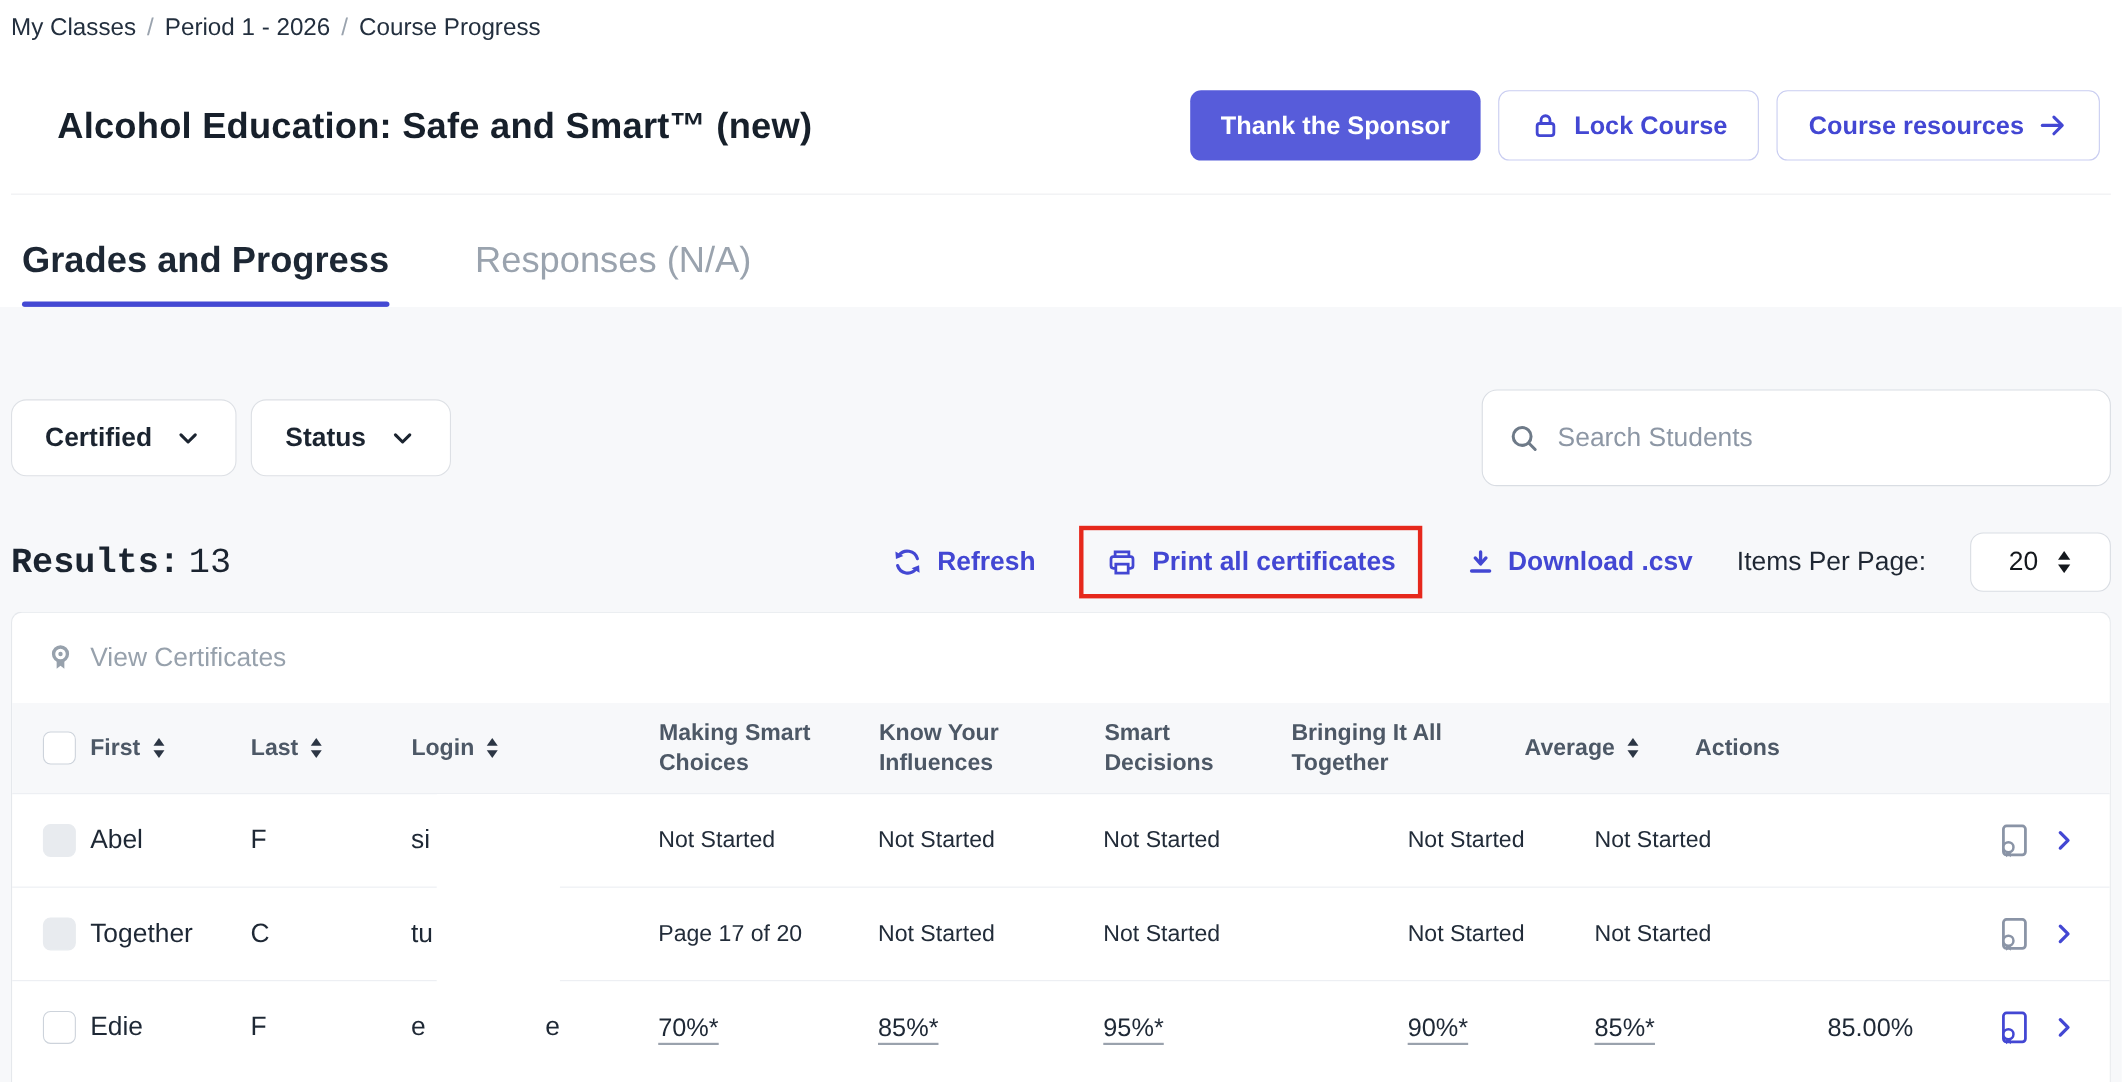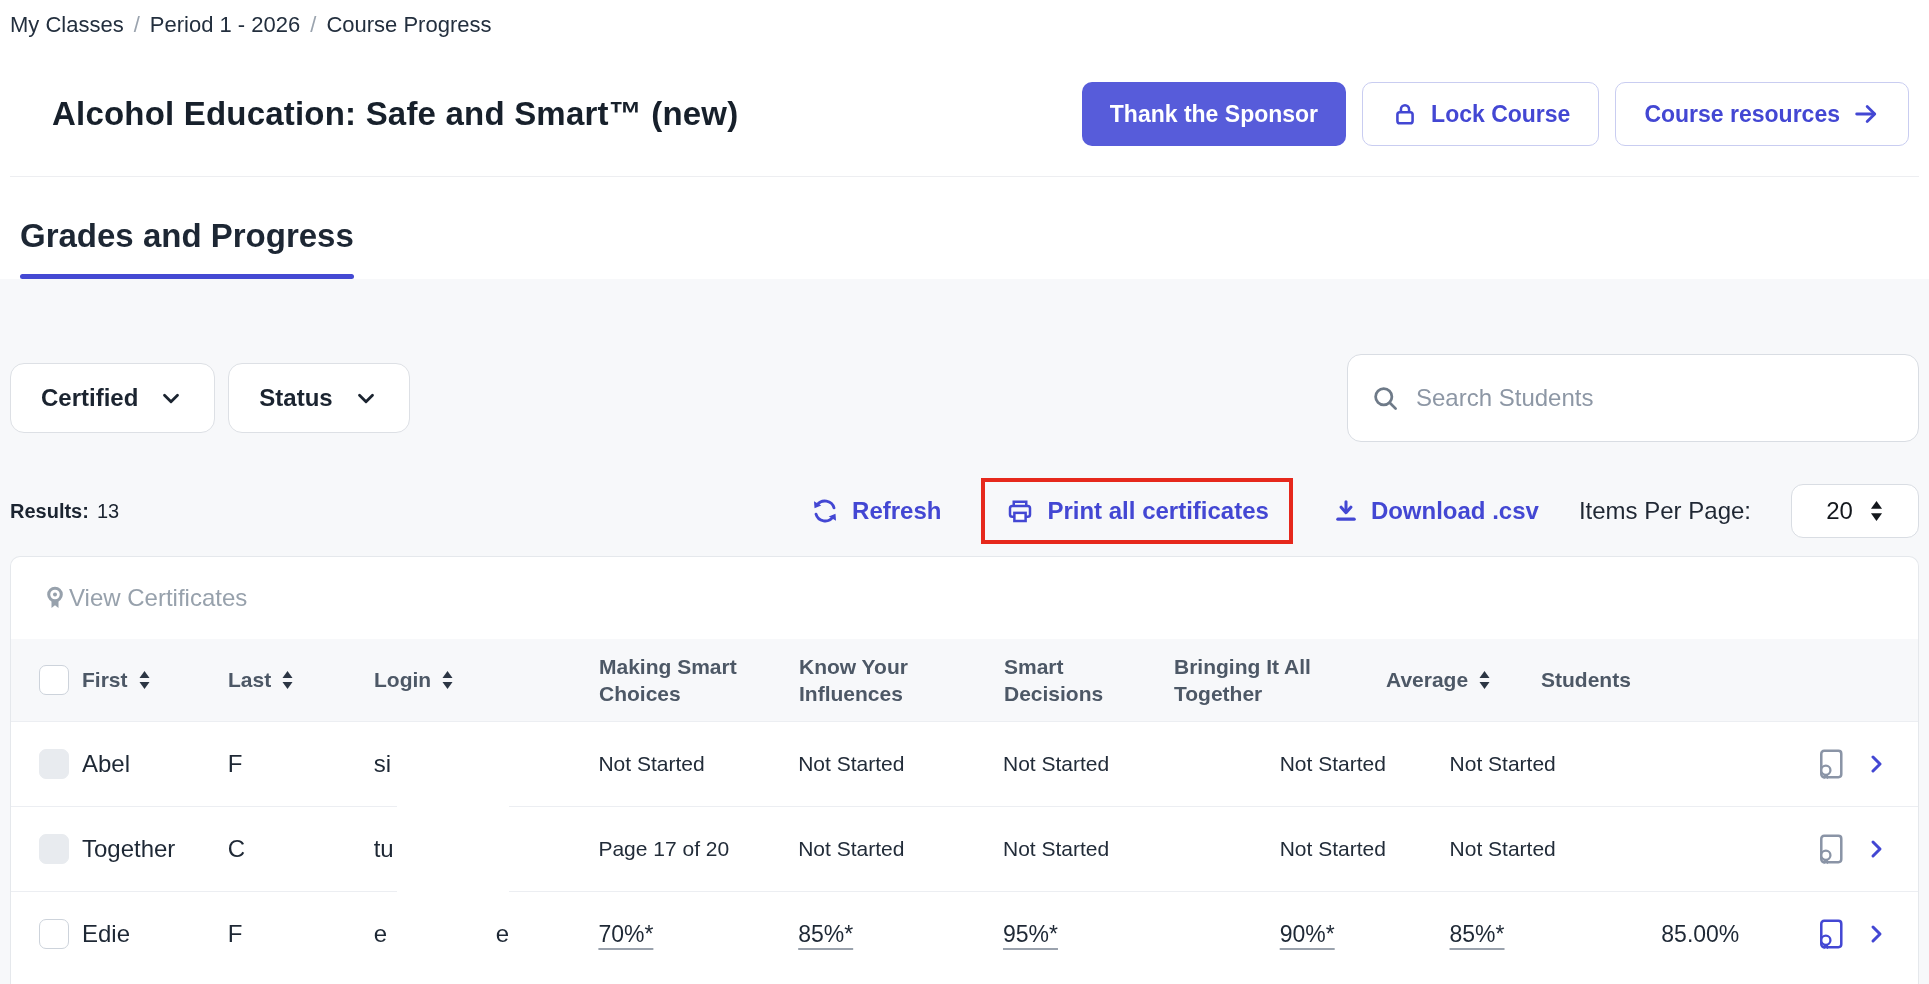--- a/index.html
+++ b/index.html
@@ -31,31 +31,31 @@
   
   .content { background:#f7f8fa; flex:1; padding:75px 10px 0 10px; position:relative; }
 
   .filters-row { display:flex; align-items:center; gap:13px; }
   .pill { height:70px; background:#fff; border:1px solid #dde0e5; border-radius:14px; display:flex; align-items:center; gap:20px; padding:0 30px; font-size:24px; font-weight:600; color:#1b2430; cursor:pointer; font-family:inherit; }
   .search-box { margin-left:auto; width:572px; height:88px; background:#fff; border:1px solid #d9dde3; border-radius:14px; display:flex; align-items:center; padding:0 22px; gap:16px; }
   .search-box input { border:none; outline:none; flex:1; font-size:24px; font-family:inherit; color:#232f3e; background:transparent; }
   .search-box input::placeholder { color:#8d97a5; }
 
   .toolbar-row { margin-top:36px; display:flex; align-items:center; }
-  .results { font-size:20px; color:#1b2430; display:flex; gap:8px; align-items:center; }
+  .results { font-size:32px; color:#1b2430; display:flex; gap:8px; align-items:center;font-family:Liberation Mono, monospace; }
   .results .lbl { font-weight:700; }
   .toolbar-right { margin-left:auto; display:flex; align-items:center; gap:40px; }
   .tool-link { display:flex; align-items:center; gap:12px; color:#4347d3; font-size:24px; font-weight:600; cursor:pointer; }
   .red-annotation { border:4px solid #e6281c; padding:14px 20px; display:flex; align-items:center; }
   .ipp-label { font-size:24px; color:#1f2733; }
   .ipp-select { width:128px; height:54px; background:#fff; border:1px solid #d9dde3; border-radius:12px; display:flex; align-items:center; justify-content:center; gap:16px; font-size:24px; color:#14181d; cursor:pointer; }
 
   
   .table-card { margin-top:12px; background:#fff; border:1px solid #e5e8ec; border-bottom:none; border-radius:10px 10px 0 0; min-height:440px; position:relative; overflow:hidden; }
-  .vc-row { height:82px; display:flex; align-items:center; gap:0; padding-left:30px; color:#97a1ac; font-size:24px; cursor:pointer; }
+  .vc-row { height:82px; display:flex; align-items:center; gap:13px; padding-left:30px; color:#97a1ac; font-size:24px; cursor:pointer; }
   .thead { height:82px; background:#f7f8fa; display:flex; align-items:center; font-size:21px; font-weight:600; color:#4d5866; line-height:1.3; }
   .trow { height:85px; display:flex; align-items:center; border-top:1px solid #eceef2; font-size:21px; color:#222c39; }
 
   .c-check { width:71px; padding-left:28px; }
   .c-first { width:146px; }
   .c-last  { width:146px; }
   .c-login { width:225px; position:relative; }
   .c-l1 { width:200px; padding-right:20px; }
   .c-l2 { width:205px; padding-right:20px; }
   .c-l3 { width:277px; padding-right:20px; }
@@ -120,20 +120,21 @@
               </svg>
           </span>
         </button>
       </div>
     </div>
 
     <div class="divider"></div>
 
     <div class="tabs">
       <div class="tab active">Grades and Progress</div>
+      <div class="tab inactive">Responses (N/A)</div>
     </div>
   </div>
 
   <div class="content">
 
     <div class="filters-row">
       <button class="pill">
         <span>Certified</span>
         <span class="icon">
           <svg width="26" height="26" viewBox="0 0 24 24">
@@ -269,21 +270,21 @@
             <span class="sort-head">
               <span>Average</span>
               <span class="sort-icon">
                 <svg width="13" height="18" viewBox="0 0 12 18">
                   <polygon points="6,0 11,7 1,7" fill="currentColor"></polygon>
                   <polygon points="6,18 11,11 1,11" fill="currentColor"></polygon>
                 </svg>
               </span>
             </span>
           </div>
-        <div class="c-act">Students</div>
+        <div class="c-act">Actions</div>
       </div>
 
       <div class="trow">
         <div class="c-check">
             <div class="checkbox disabled"></div>
           </div>
         <div class="c-first name-cell">Abel</div>
         <div class="c-last name-cell">F</div>
         <div class="c-login name-cell"><span>si</span></div>
         <div class="c-l1">Not Started</div>

